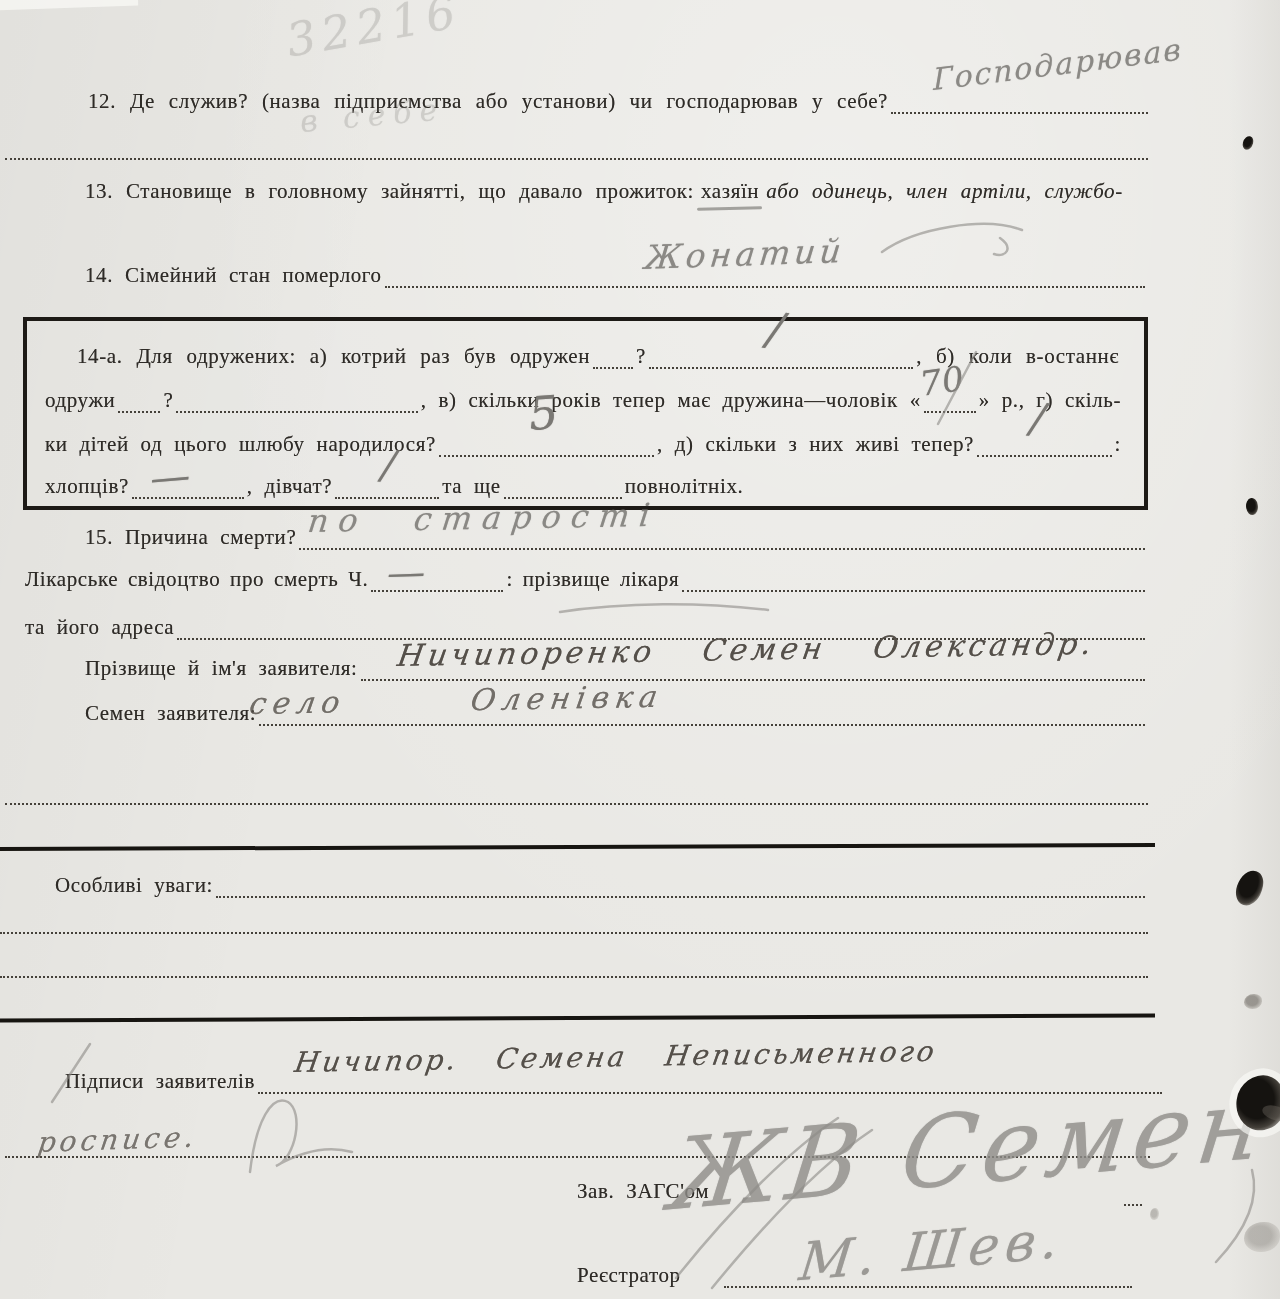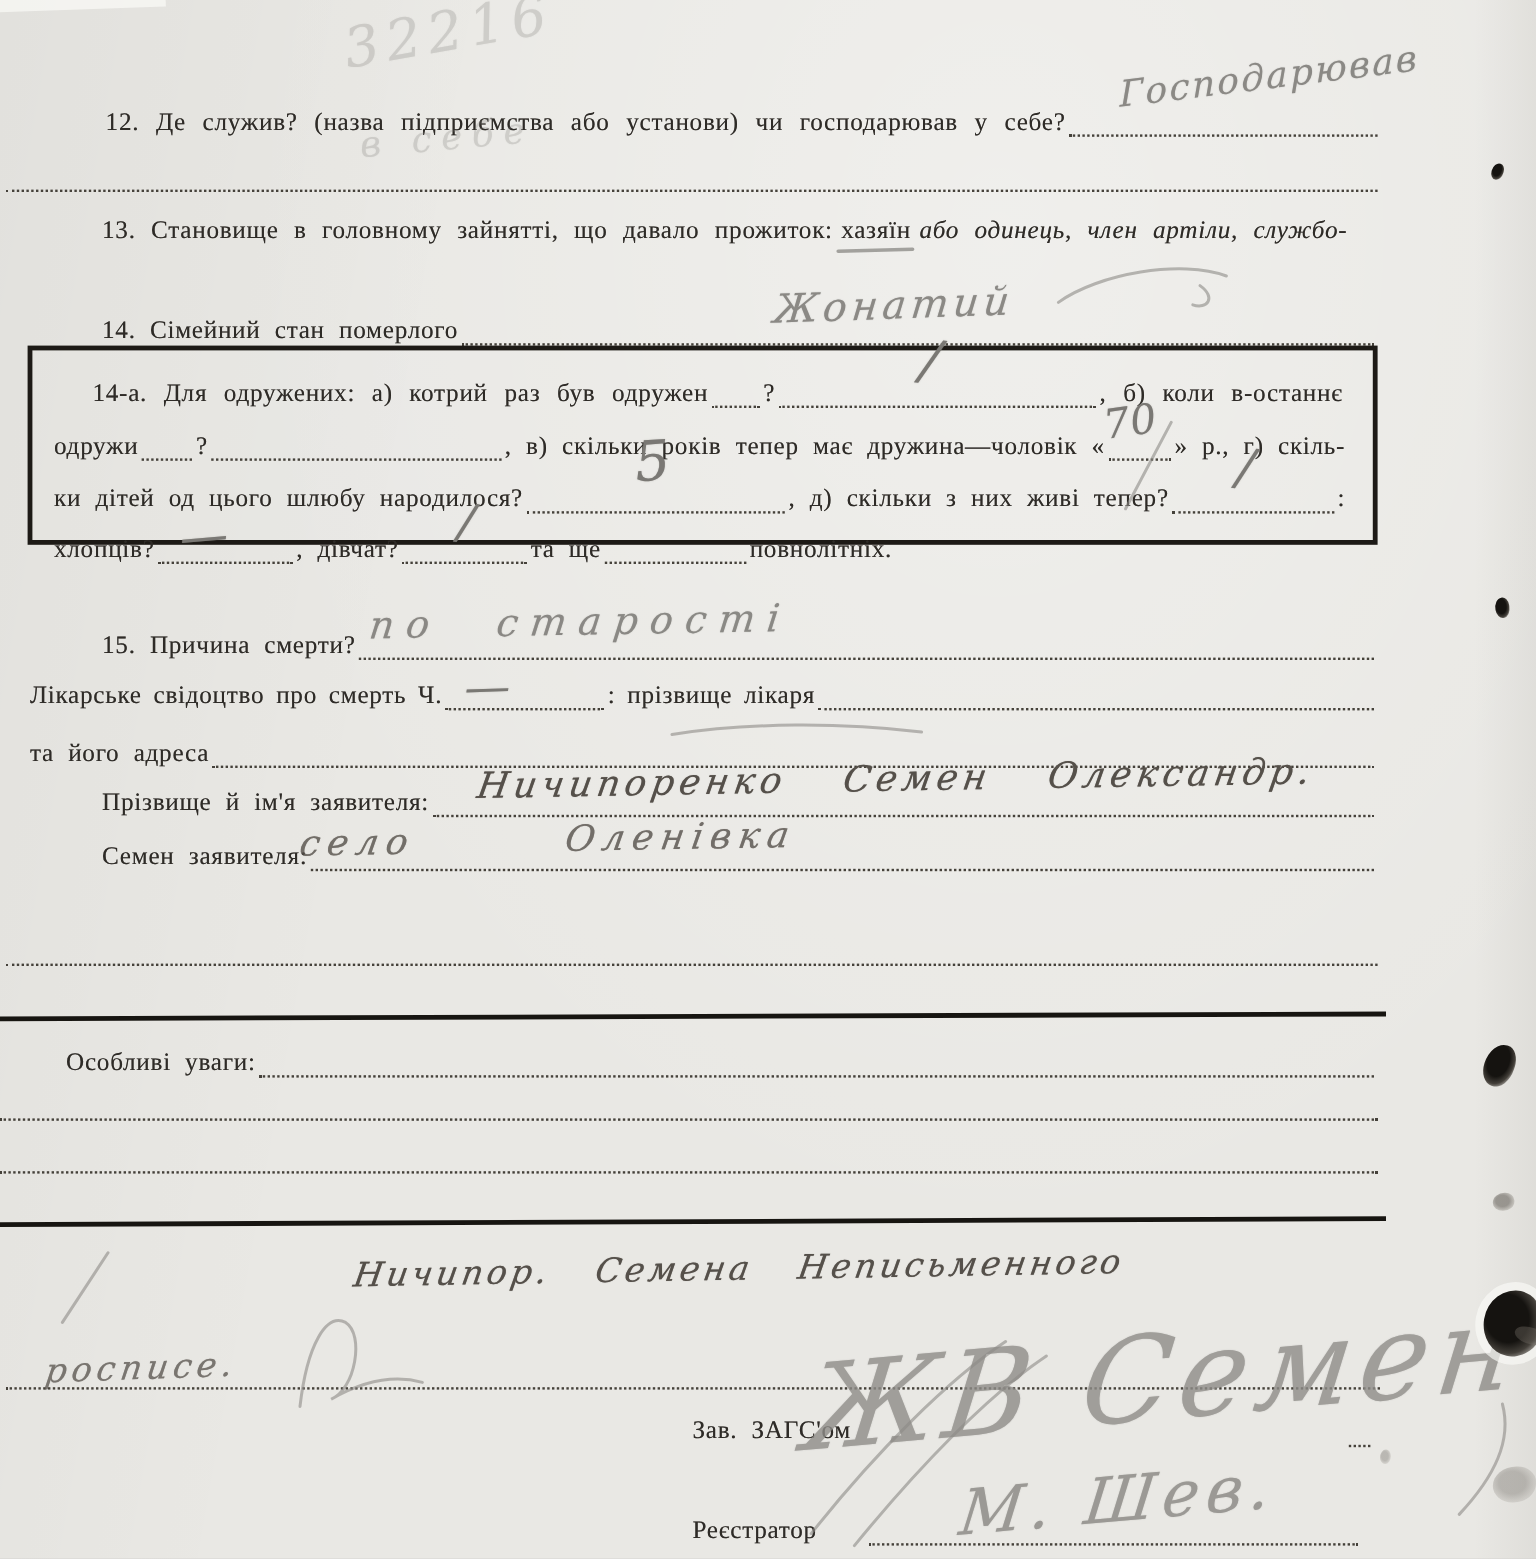--- a/index.html
+++ b/index.html
@@ -23,21 +23,21 @@
     flex:1;align-self:flex-end;height:6px;min-width:18px;
     border-bottom:2px dotted #45413a;margin:0 3px;
   }
   .blank{
     position:relative;align-self:flex-end;height:6px;
     border-bottom:2px dotted #45413a;margin:0 3px;
   }
   .dotline{position:absolute;border-bottom:2px dotted #45413a;}
   .thickline{position:absolute;height:4px;background:#171511;}
   .box{
-    position:absolute;left:23px;top:288px;width:1125px;height:166px;
+    position:absolute;left:23px;top:317px;width:1125px;height:193px;
     border:4px solid #1d1a16;box-sizing:border-box;background:rgba(255,255,255,.04);
   }
   .hw{
     position:absolute;font-family:"DejaVu Serif", serif;font-style:italic;
     white-space:nowrap;color:#7a7874;
     text-shadow:0 0 1px rgba(120,117,112,.5);
     transform-origin:left center;pointer-events:none;
   }
   .hw.ink{color:#55504a;text-shadow:0 0 .6px rgba(70,64,58,.6);}
   .hw.faint{opacity:.25;}
@@ -166,20 +166,24 @@
   <div class="thickline" style="left:0;top:845px;width:1155px;transform:rotate(-0.2deg);"></div>
 
   <div class="row" style="left:55px;top:872px;width:1093px;">
     <span>Особливі уваги:</span>
     <span class="dots"></span>
   </div>
   <div class="dotline" style="left:0;top:912px;width:1148px;height:20px;"></div>
   <div class="dotline" style="left:0;top:956px;width:1148px;height:20px;"></div>
   <div class="thickline" style="left:0;top:1016px;width:1155px;transform:rotate(-0.25deg);"></div>
 
+  <div class="row" style="left:65px;top:1068px;width:1100px;">
+    <span>Підписи заявителів</span>
+    <span class="dots"></span>
+  </div>
   <span class="hw ink" style="left:295px;top:1046px;font-size:28px;letter-spacing:3px;word-spacing:26px;transform:rotate(-1deg) skewX(-10deg);">Ничипор. Семена Неписьменного</span>
   <div class="dotline" style="left:5px;top:1136px;width:1145px;height:20px;"></div>
   <span class="hw ink" style="left:38px;top:1126px;font-size:28px;letter-spacing:4px;transform:rotate(-2deg) skewX(-10deg);opacity:.75;">росписе.</span>
 
   <div class="row" style="left:577px;top:1178px;width:568px;flex-direction:column;">
     <span>Зав. ЗАГС'ом</span>
     <span class="dots"></span>
   </div>
   <span class="hw" style="left:672px;top:1118px;font-size:98px;letter-spacing:6px;transform:rotate(-5deg) skewX(-12deg);color:#8e8c88;opacity:.8;">ЖВ Семен</span>
 

